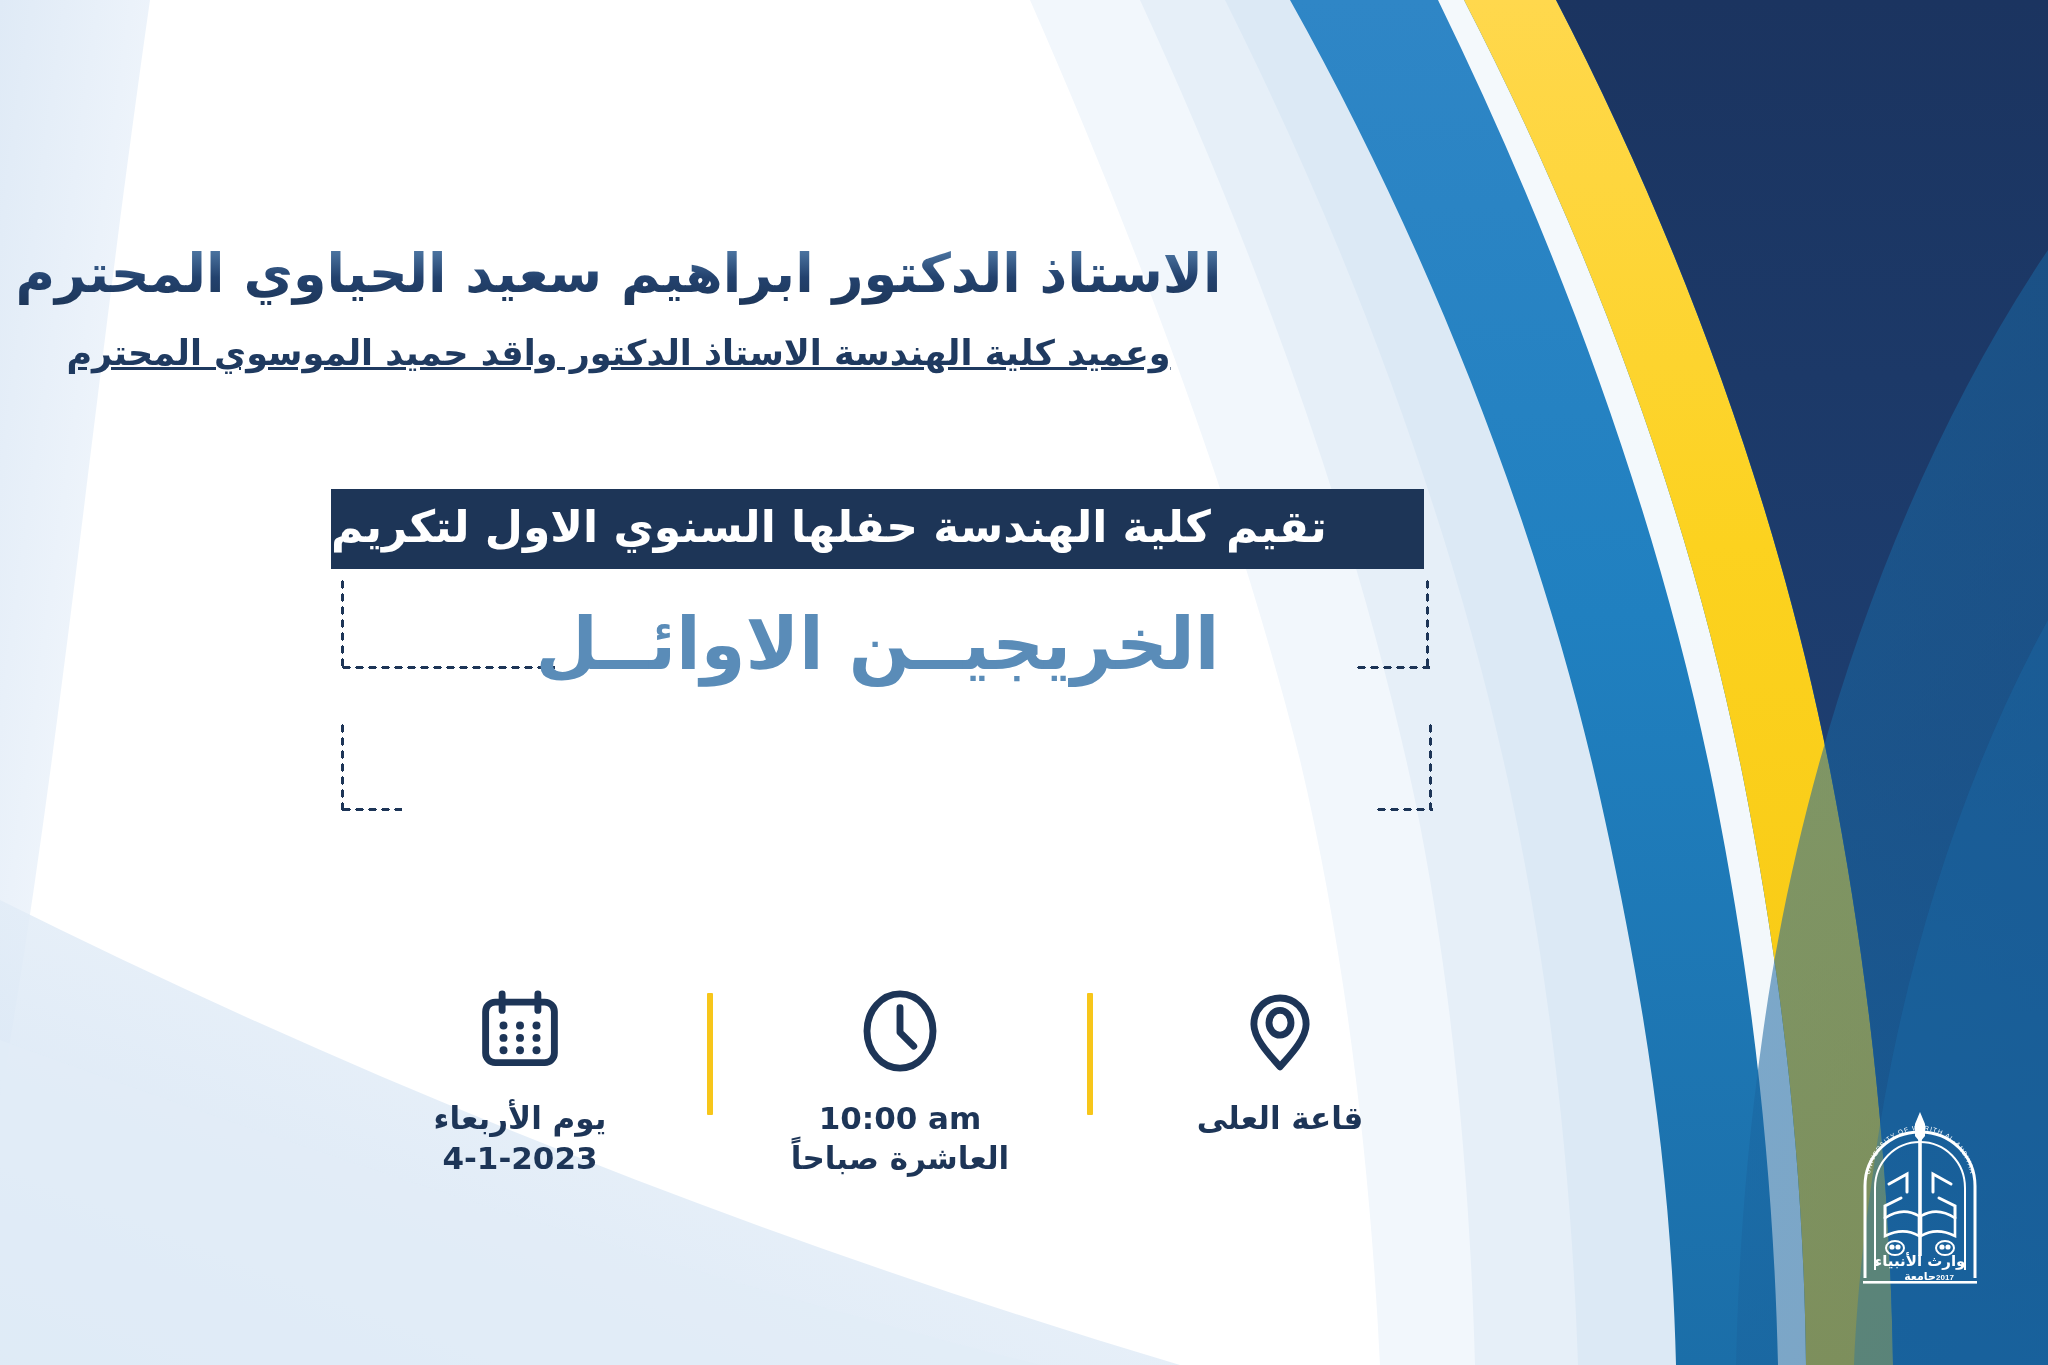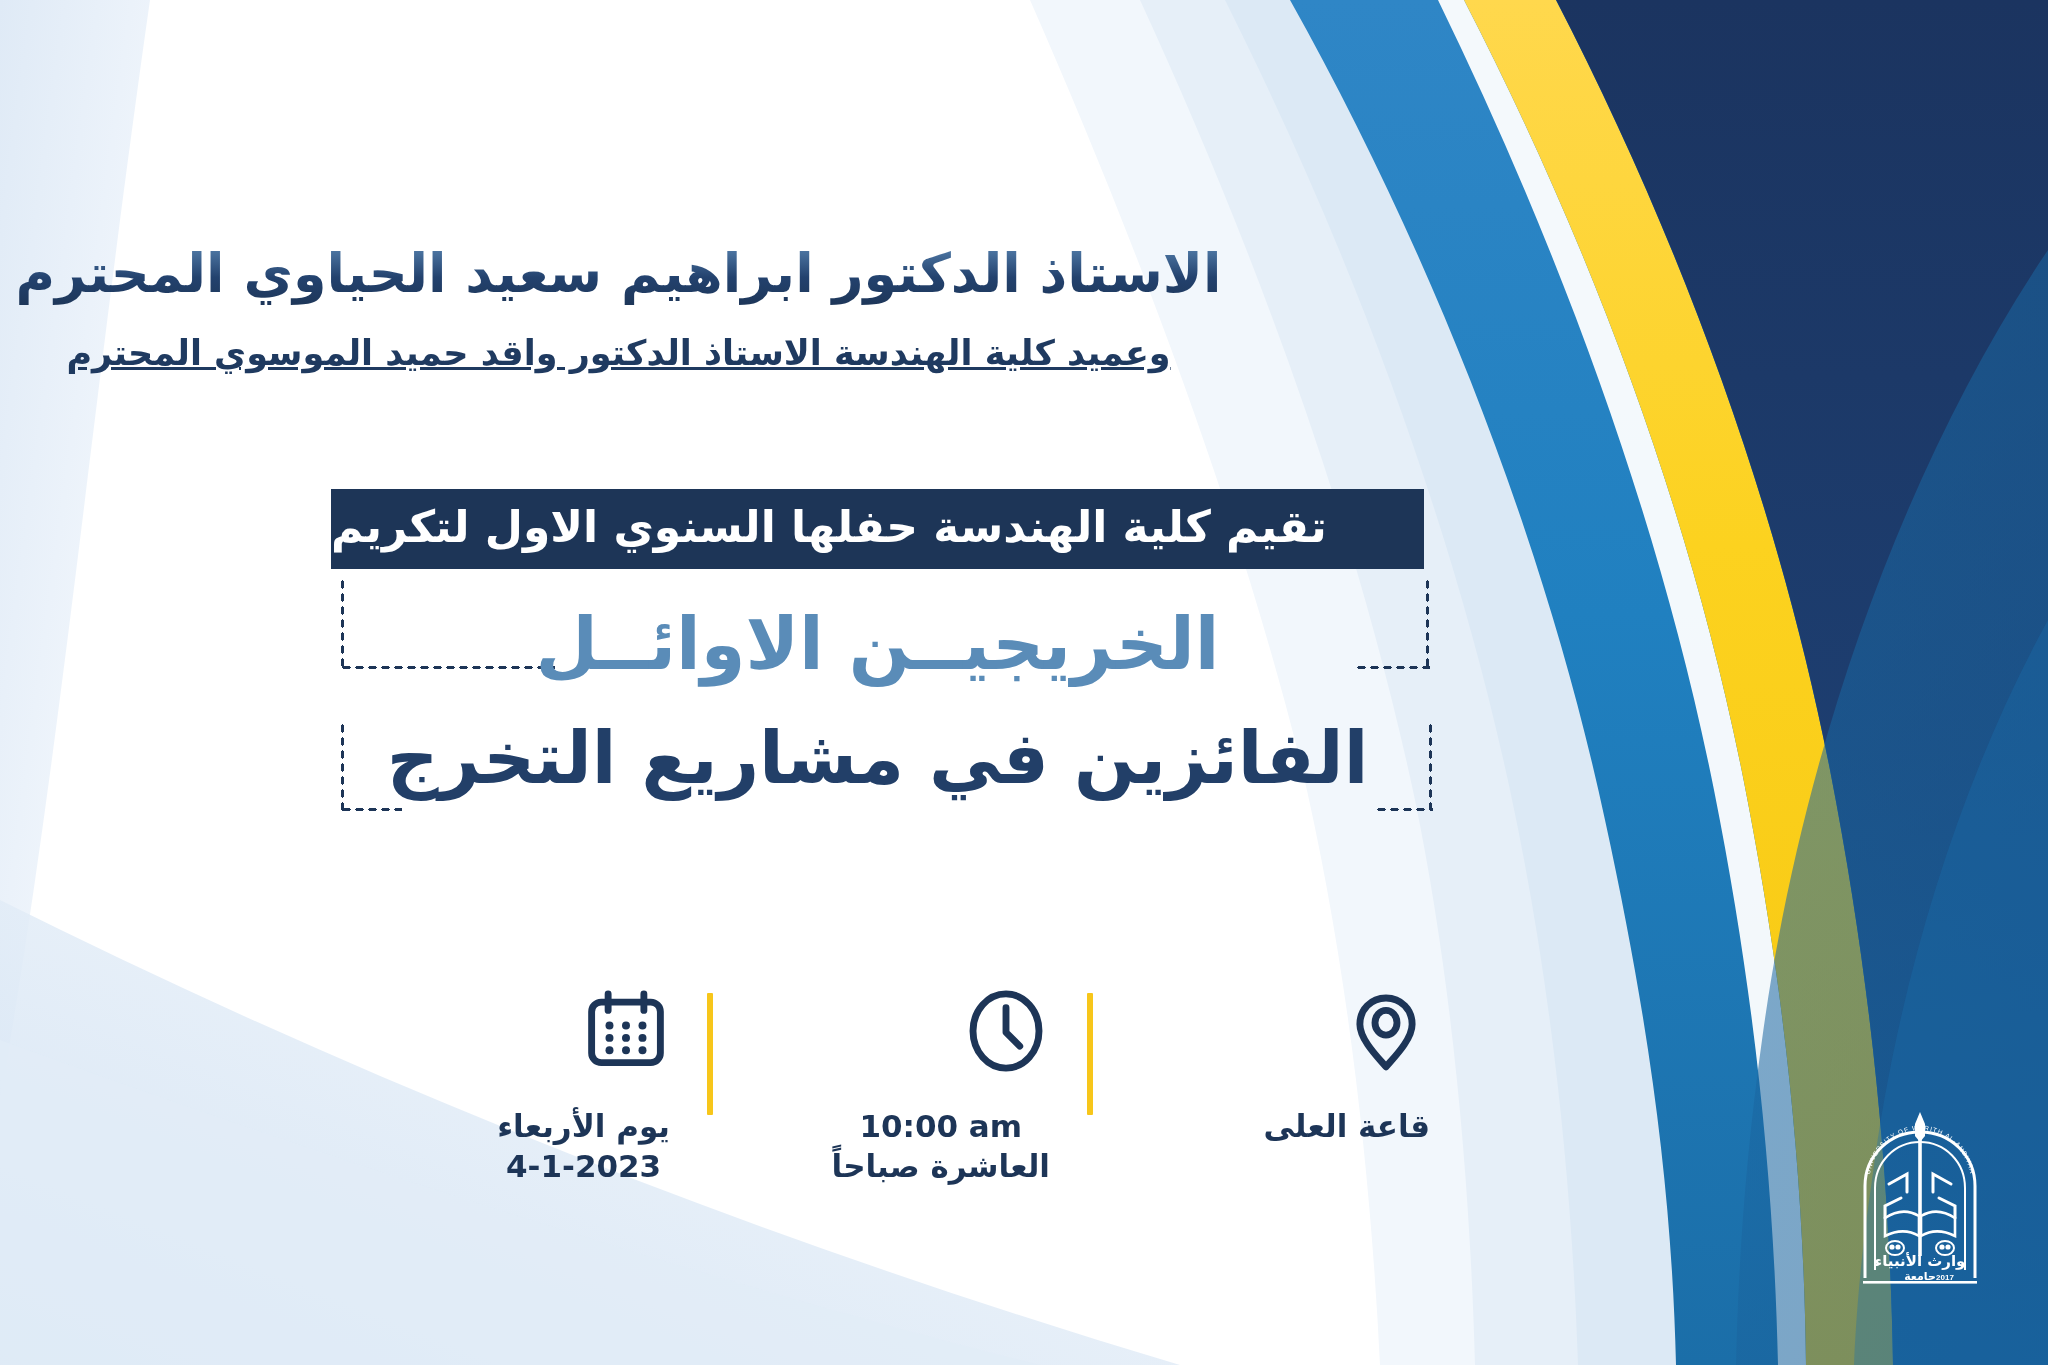--- a/index.html
+++ b/index.html
@@ -110,22 +110,22 @@
   }
 
   
   #info-row{
     left:370px;top:985px;width:1060px;height:220px;
     display:flex;flex-direction:row-reverse;
     align-items:flex-start;justify-content:space-between;
   }
   .info-item{
     width:300px;
-    display:flex;flex-direction:column;align-items:flex-start;
-    gap:30px;
+    display:flex;flex-direction:column;align-items:center;
+    gap:22px;
   }
   .info-icon{height:92px;display:flex;align-items:center;justify-content:center;}
   .info-text{
     text-align:center;direction:rtl;
     color:#1d3557;font-weight:700;font-size:31px;
     line-height:1.28;
   }
   .info-text .en{direction:ltr;unicode-bidi:embed;}
   .divider{
     width:6px;height:122px;background:#f7c61a;margin-top:8px;border-radius:1px;
@@ -229,21 +229,20 @@
       <div class="dot-h" style="right:0;bottom:0;width:58px;"></div>
     </div>
 
     <div class="frame" style="left:340px;top:722px;width:62px;height:90px;">
       <div class="dot-v" style="left:0;top:0;height:90px;"></div>
       <div class="dot-h" style="left:0;bottom:0;width:62px;"></div>
     </div>
 
     <div class="abs headline" id="headline1">الخريجيــن الاوائــل</div>
 
-    <div class="abs headline" id="headline2">الفائزين في مشاريع التخرج</div>
 
     <div class="abs" id="info-row">
 
       <div class="info-item">
         <div class="info-icon">
           <svg width="88" height="88" viewBox="0 0 64 64" fill="none">
             <rect x="7" y="11" width="50" height="44" rx="7" stroke="#1d3557" stroke-width="5"></rect>
             <path d="M19 5 L19 17 M45 5 L45 17" stroke="#1d3557" stroke-width="5" stroke-linecap="round"></path>
             <g fill="#1d3557">
               <circle cx="20" cy="28" r="2.9"></circle>

